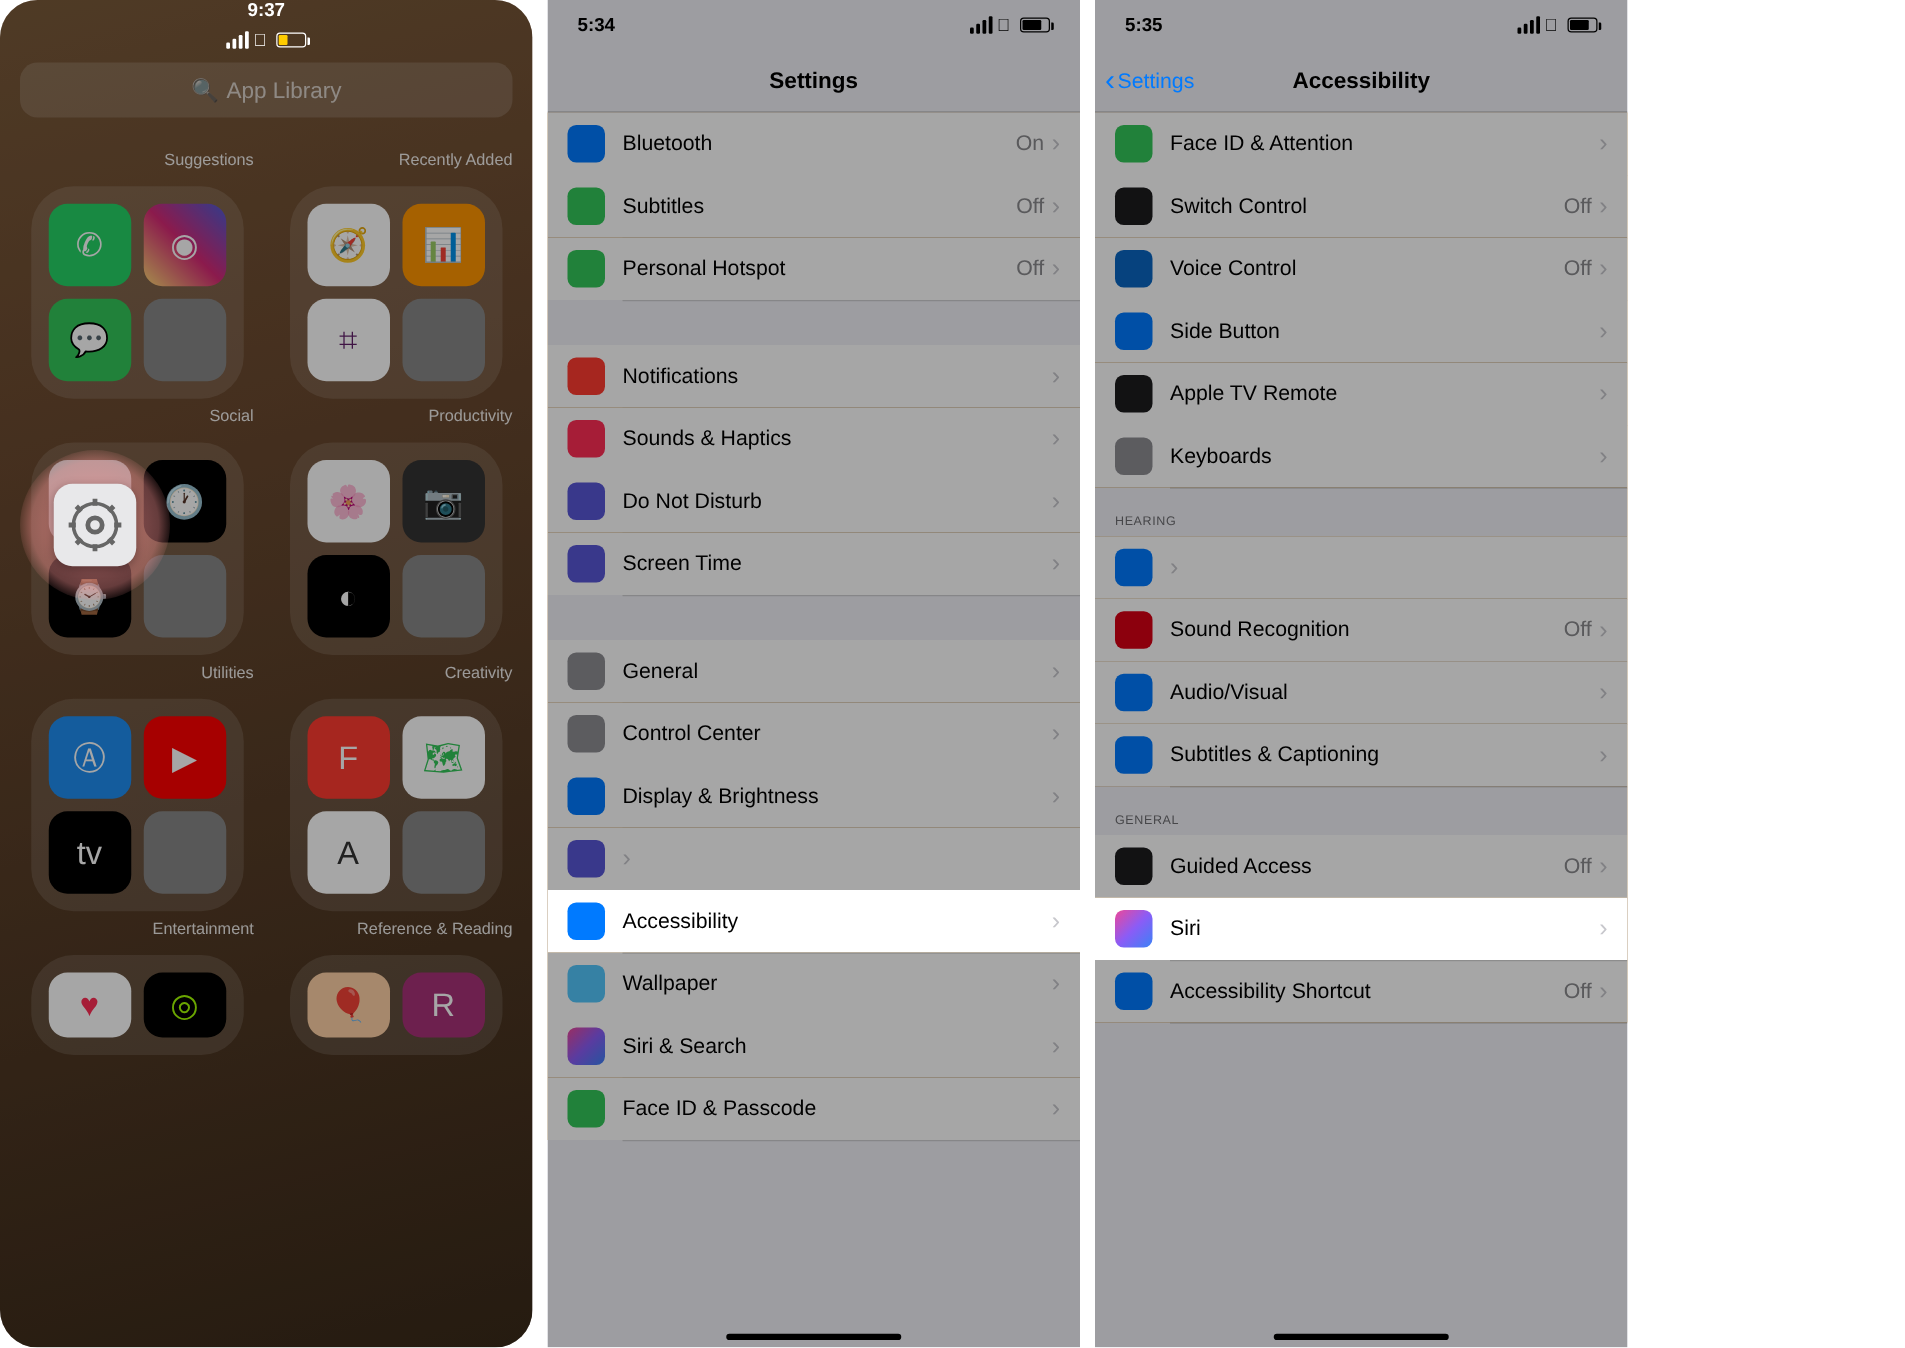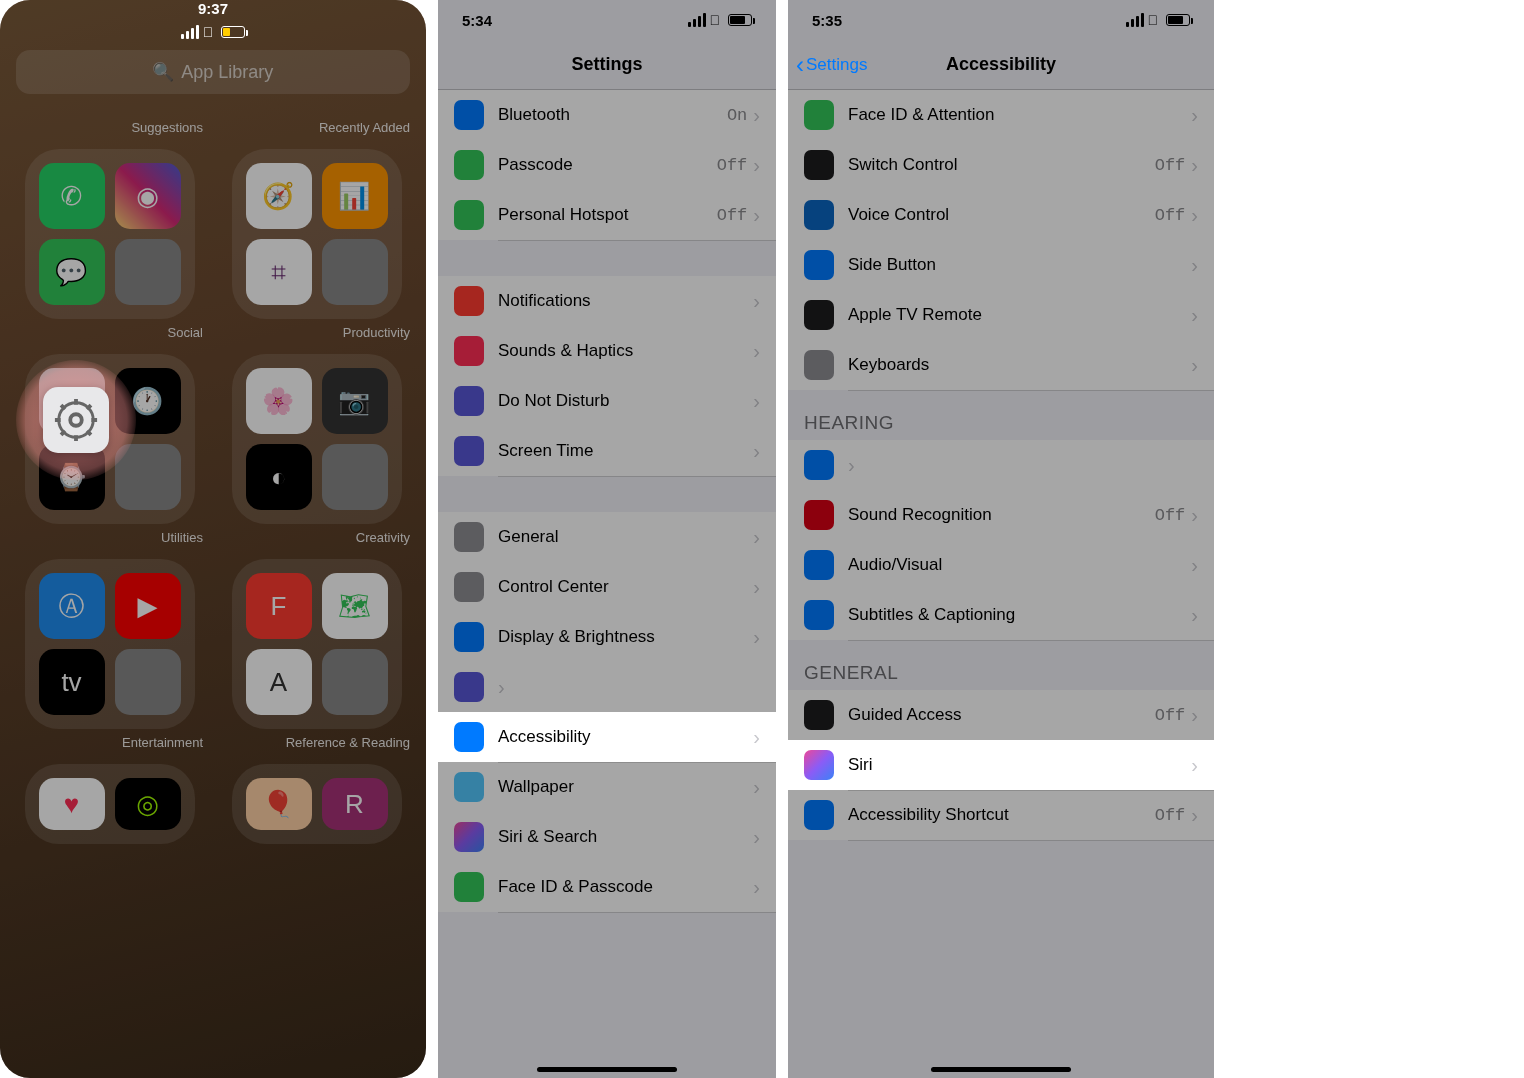--- a/index.html
+++ b/index.html
@@ -21,21 +21,21 @@
   }
   .panel-dim::after {
     content: "";
     position: absolute;
     inset: 0;
     background: rgba(0,0,0,0.35);
     pointer-events: none;
     z-index: 50;
   }
   .panel1 { width: 426px; border-radius: 30px; }
-  .panel2 { width: 338px; }
+  .panel2 { width: 426px; }
   .panel3 { width: 426px; }
   
   .status-bar {
     height: 40px;
     display: flex;
     justify-content: space-between;
     align-items: center;
     padding: 0 24px;
     font-size: 15px;
     font-weight: 600;
@@ -155,42 +155,42 @@
     background: #f2f2f7;
     text-align: center;
   }
   .nav-back {
     position: absolute; left: 8px; display: flex; align-items: center;
     color: #007aff; font-size: 17px; font-weight: 400; gap: 2px;
     z-index: 70;
   }
   .list { background: #a16207; }
   .section-header {
-    padding: 22px 16px 6px; font-size: 19px; color: #6d6d72;
+    padding: 22px 16px 6px; font-size: 10px; color: #6d6d72;
     background: #f2f2f7; text-transform: uppercase; letter-spacing: 0.5px;
   }
   .section-gap { height: 36px; background: #f2f2f7; }
   .row {
     display: flex; align-items: center; height: 50px;
     padding: 0 16px 0 16px;
     background: #fff;
     position: relative;
   }
   .row::after {
     content:""; position:absolute; left:60px; right:0; bottom:0;
     height: 0.5px; background: rgba(0,0,0,0.15);
   }
   .row .icon {
     width: 30px; height: 30px; border-radius: 7px;
     margin-right: 14px; flex-shrink: 0;
     display: flex; align-items: center; justify-content: center;
     color: #fff; font-size: 16px;
   }
   .row .label { flex: 1; font-size: 17px; color: #000; }
-  .row .value { font-size: 17px; color: #8a8a8e; margin-right: 6px; font-family: Liberation Mono, monospace; }
+  .row .value { font-size: 17px; color: #8a8a8e; margin-right: 6px; }
   .row .chev { color: #c7c7cc; font-size: 20px; font-weight: 300; }
   .row.highlight { position: relative; z-index: 70; }
   .home-indicator {
     position: absolute; bottom: 6px; left: 50%; transform: translateX(-50%);
     width: 140px; height: 5px; border-radius: 3px; background: #000; z-index: 60;
   }
 </style>
 </head>
 <body>
 
@@ -361,21 +361,21 @@
   </div>
   <div class="list" id="p2list">
       <div class="row">
         <div class="icon c-bt"></div>
         <div class="label">Bluetooth</div>
         <div class="value">On</div>
         <div class="chev">›</div>
       </div>
       <div class="row">
         <div class="icon c-cell"></div>
-        <div class="label">Passcode</div>
+        <div class="label">Subtitles</div>
         <div class="value">Off</div>
         <div class="chev">›</div>
       </div>
       <div class="row">
         <div class="icon c-hotspot"></div>
         <div class="label">Personal Hotspot</div>
         <div class="value">Off</div>
         <div class="chev">›</div>
       </div>
       <div class="section-gap"></div>

